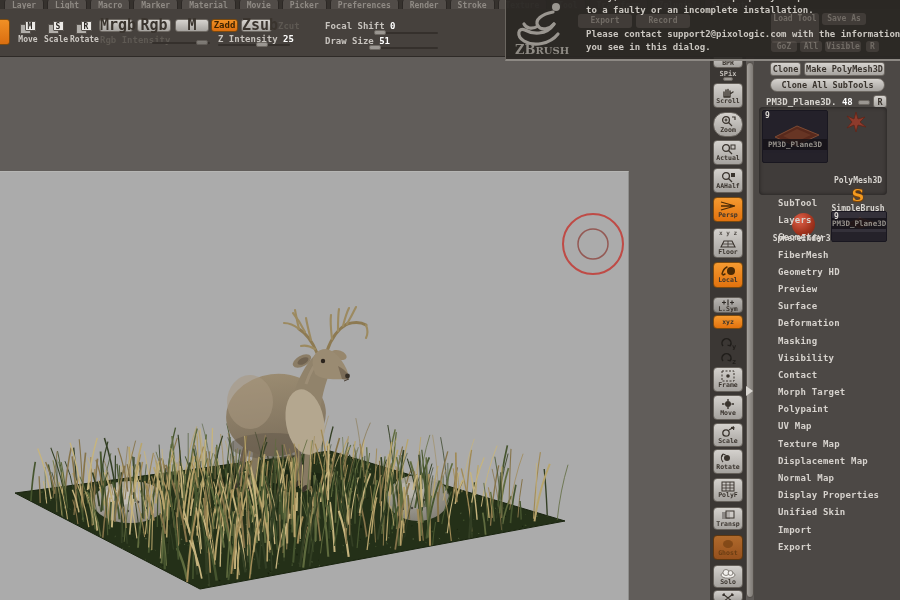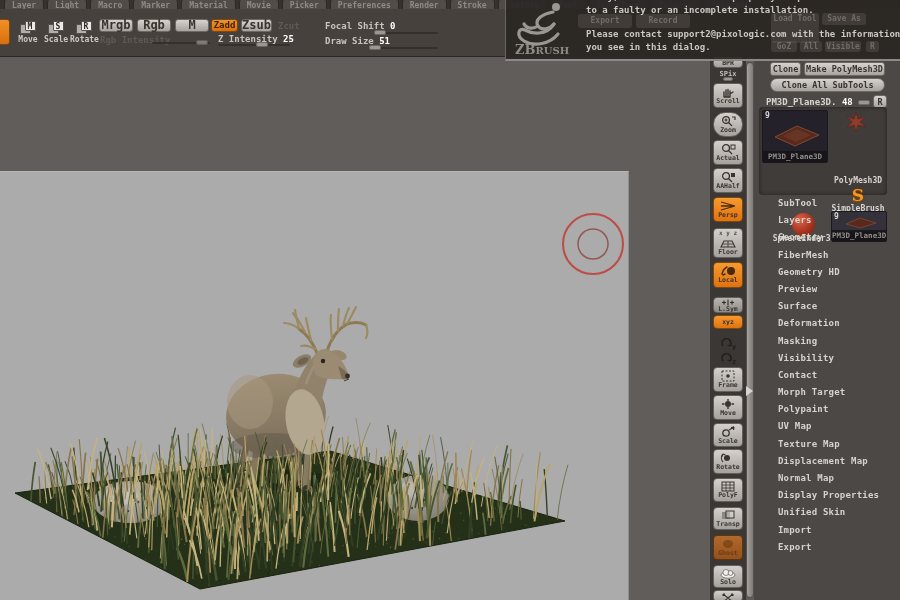--- a/index.html
+++ b/index.html
@@ -10,21 +10,21 @@
   
   #menubar{position:absolute;left:0;top:0;width:900px;height:9px;background:#36322e;overflow:hidden;z-index:5;}
   #menubar .row{position:absolute;left:4px;top:-7px;white-space:nowrap;}
   .menu-btn{display:inline-block;margin-right:3px;padding:2px 7px 3px 7px;background:#514c48;
             border:1px solid #2c2825;border-radius:4px;color:#8f8a84;font-size:8px;font-weight:bold;}
   
   #toolbar{position:absolute;left:0;top:9px;width:900px;height:48px;background:#46413d;z-index:4;
            border-bottom:1px solid #2e2a27;}
   .tb-abs{position:absolute;}
   .gbtn{background:linear-gradient(#d6d3cf,#a6a39f);border:1px solid #6d6862;border-radius:3px;
-        color:#3a342e;font-size:12px;font-weight:bold;text-align:center;line-height:11px;}
+        color:#3a342e;font-size:15px;font-weight:bold;text-align:center;line-height:11px;}
   .obtn{background:linear-gradient(#f09025,#da6e10);border:1px solid #7a4a10;border-radius:3px;
         color:#3d2300;font-size:9px;font-weight:bold;text-align:center;line-height:11px;}
   .tb-label{color:#c7c3be;font-size:9px;font-weight:bold;white-space:nowrap;}
   .tb-label .val{color:#ffffff;}
   .tb-label.dim{color:#5e5953;}
   .track{position:absolute;height:2px;background:#35302c;border-radius:1px;}
   .nub{position:absolute;width:12px;height:5px;background:#9b9792;border-radius:2px;border:1px solid #6d6862;}
   .tool-ico{position:relative;width:17px;height:14px;display:block;margin:0 auto;}
   .tool-ico .back{position:absolute;left:0;top:3px;width:11px;height:10px;background:#b2afab;border:1px solid #55504b;border-radius:1px;}
   .tool-ico .front{position:absolute;left:5px;top:0;width:11px;height:10px;background:#eceae7;border:1px solid #55504b;border-radius:1px;
@@ -55,21 +55,21 @@
   
   #toolpanel{position:absolute;left:754px;top:57px;width:146px;height:543px;background:#4c4845;z-index:3;}
   .pbtn{position:absolute;background:linear-gradient(#d6d3cf,#a6a39f);border:1px solid #6d6862;border-radius:3px;
         color:#3a342e;font-size:8.5px;font-weight:bold;text-align:center;}
   #tool-name{position:absolute;left:12px;top:40px;color:#d8d5d0;font-size:9px;font-weight:bold;white-space:nowrap;}
   #tool-name .val{color:#ffffff;}
   #thumbs{position:absolute;left:5px;top:50px;width:128px;height:88px;background:#403c3a;border-radius:4px;
           box-shadow:inset 0 0 4px rgba(0,0,0,.5);}
   .thumb{position:absolute;background:#25222a;border:1px solid #191720;border-radius:2px;overflow:hidden;}
   .thumb .badge{position:absolute;left:2px;top:0;color:#d8d5d0;font-size:8px;font-weight:bold;z-index:2;}
-  .thumb .cap{position:absolute;left:0;bottom:0;width:100%;background:rgba(20,18,22,.8);
+  .thumb .cap{position:absolute;left:0;bottom:12px;width:100%;background:rgba(20,18,22,.8);
               color:#938f89;font-size:7.5px;font-weight:bold;text-align:center;line-height:11px;margin-top:20px;}
   .minicap{position:absolute;color:#d8d5d0;font-size:8px;font-weight:bold;text-align:center;white-space:nowrap;}
   .section-row{height:17.2px;line-height:17.2px;padding-left:24px;color:#d6d2cd;font-size:9px;font-weight:bold;
                letter-spacing:.2px;white-space:nowrap;}
   #sections{position:absolute;left:0;top:138px;width:157px;}
   
   #canvas{position:absolute;left:0;top:171px;width:629px;height:429px;background:#ababab;
           border-right:1px solid #8f8f8d;border-top:1px solid #b6b6b4;z-index:2;}
   #scene{position:absolute;left:0;top:0;}
 </style>

